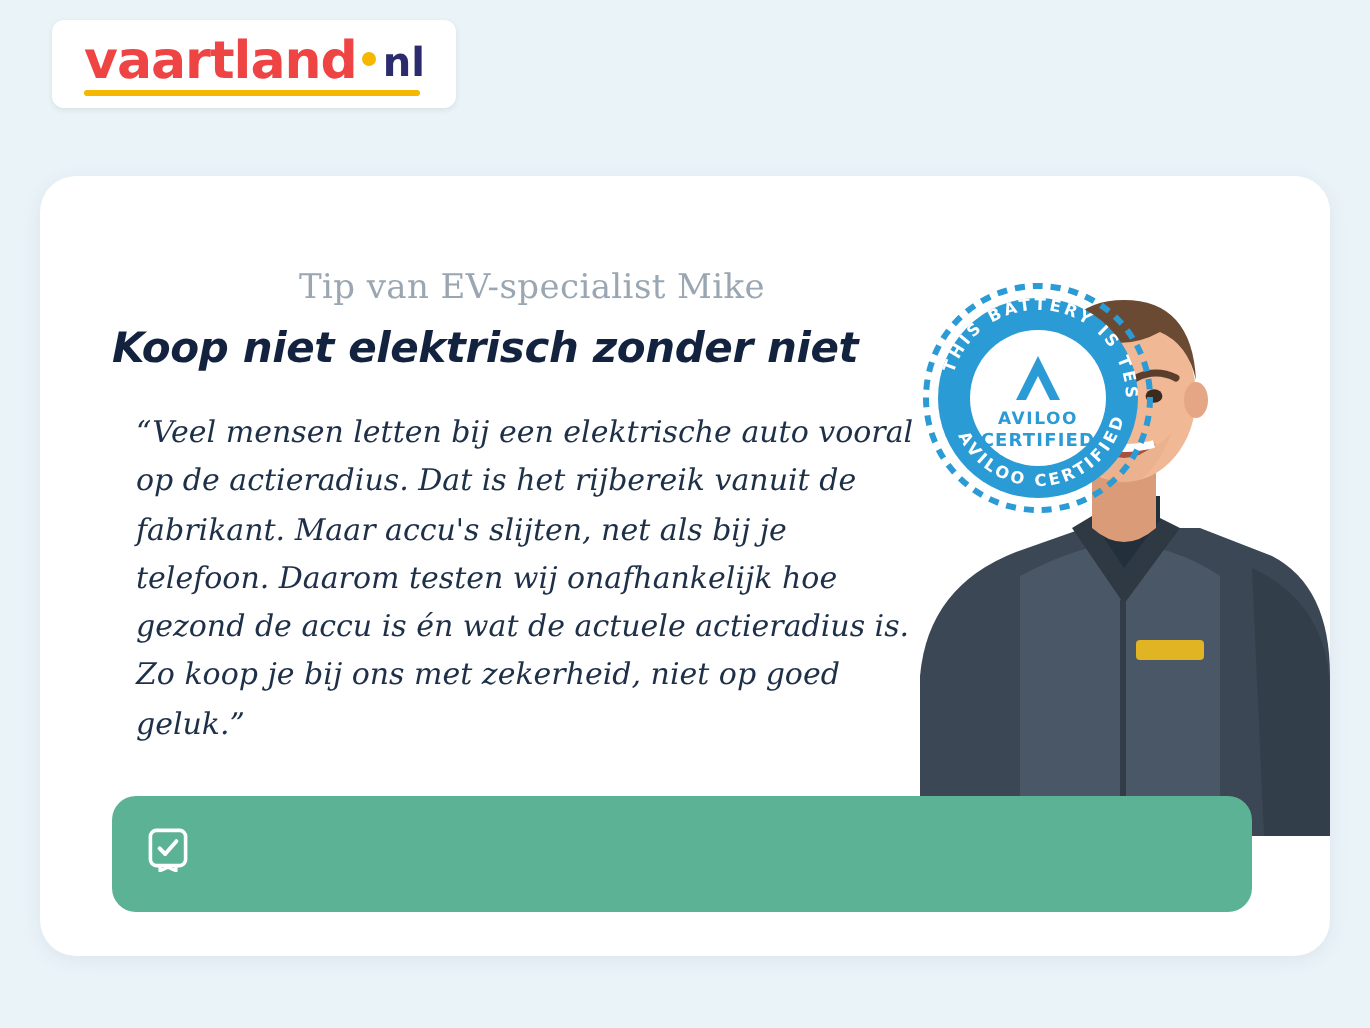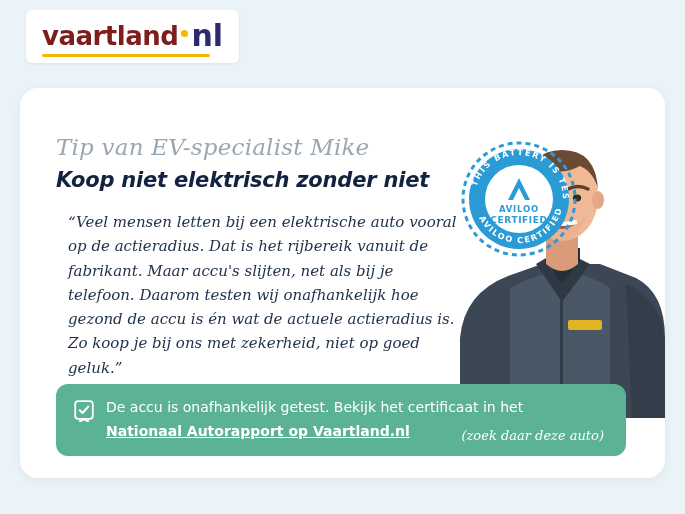--- a/index.html
+++ b/index.html
@@ -24,36 +24,36 @@
     border-radius: 6px;
     padding: 8px 16px 10px 16px;
     box-shadow: 0 1px 3px rgba(0,0,0,0.08);
     display: flex;
     align-items: center;
   }
   .logo-text {
     font-family: "DejaVu Sans", sans-serif;
     font-weight: bold;
     font-size: 26px;
-    color: #7f1d1d;
+    color: #ef4444;
     letter-spacing: -0.5px;
     line-height: 1;
   }
   .logo-dot {
     display: inline-block;
     width: 7px;
     height: 7px;
     background: #f5b700;
     border-radius: 50%;
     margin: 0 3px 4px 3px;
     vertical-align: middle;
   }
   .logo-suffix {
     font-weight: bold;
-    font-size: 30px;
+    font-size: 20px;
     color: #2b2b6e;
   }
   .logo-underline {
     position: absolute;
     left: 16px;
     bottom: 6px;
     width: 168px;
     height: 3px;
     background: #f5b700;
     border-radius: 2px;
@@ -74,25 +74,25 @@
 
   .content {
     position: absolute;
     left: 36px;
     top: 46px;
     width: 420px;
   }
 
   .tip-label {
     font-family: "DejaVu Serif", serif;
-    font-style: italic;
-    font-size: 23px;
+    font-size: 17px;
     color: #9aa7b2;
     margin: 0 0 8px 0;
     letter-spacing: 0.2px;
+    text-align: center;
   }
 
   .headline {
     font-family: "DejaVu Sans", sans-serif;
     font-weight: bold;
     font-style: italic;
     font-size: 21px;
     color: #13233f;
     margin: 0 0 18px 0;
     letter-spacing: -0.2px;
@@ -268,20 +268,15 @@
   </div>
 
   <div class="banner">
     <span class="banner-icon">
       <svg width="20" height="22" viewBox="0 0 20 22" xmlns="http://www.w3.org/2000/svg">
         <rect x="1.2" y="1.2" width="17.6" height="17.6" rx="3" fill="none" stroke="#ffffff" stroke-width="1.8"></rect>
         <path d="M5.8 10.2 L8.6 13 L14.2 6.6" fill="none" stroke="#ffffff" stroke-width="2" stroke-linecap="round" stroke-linejoin="round"></path>
         <path d="M6 18.8 L6 21.4 L10 19.6 L14 21.4 L14 18.8" fill="none" stroke="#ffffff" stroke-width="1.6" stroke-linejoin="round"></path>
       </svg>
     </span>
-    <div class="banner-body">
-      <p class="banner-line1">De accu is onafhankelijk getest. Bekijk het certificaat in het</p>
-      <a class="banner-link">Nationaal Autorapport op Vaartland.nl</a>
-      <span class="banner-note">(zoek daar deze auto)</span>
-    </div>
   </div>
 
 </div>
 
 </body></html>

